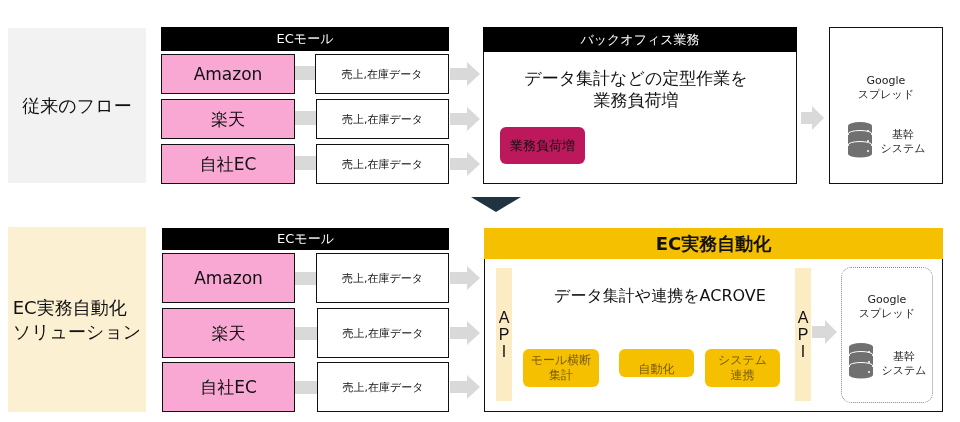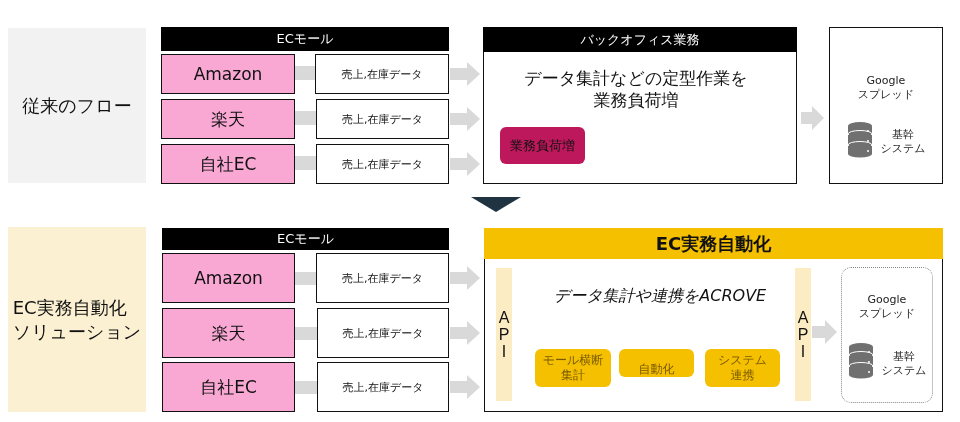--- a/index.html
+++ b/index.html
@@ -181,25 +181,25 @@
   <div style="position:absolute; left:-1px; top:-1px; right:-1px; height:31px; background:#f5c000; display:flex; align-items:center; justify-content:center; font-size:18px; font-weight:bold; color:#111;">
     <span>EC実務自動化</span>
   </div>
 
   <div class="api-bar" style="position:absolute; left:11px; top:39px; width:16px; height:133px;">
     <span>A</span>
     <span>P</span>
     <span>I</span>
   </div>
 
-  <div class="main-text" style="position:absolute; left:30px; width:290px; top:56px; font-size:16px; line-height:21px;font-style:italic;">
+  <div class="main-text" style="position:absolute; left:30px; width:290px; top:56px; font-size:16px; line-height:21px;">
     <div>データ集計や連携をACROVE</div>
   </div>
 
-  <div class="chip gold" style="position:absolute; left:38px; top:120px; width:76px; height:38px;margin-left:12px;">
+  <div class="chip gold" style="position:absolute; left:38px; top:120px; width:76px; height:38px;">
     <div>
       <div>モール横断</div>
       <div>集計</div>
     </div>
   </div>
   <div class="chip gold" style="position:absolute; left:134px; top:120px; width:75px; height:28px; font-size:12px;align-items:flex-end;">
     <span>自動化</span>
   </div>
   <div class="chip gold" style="position:absolute; left:220px; top:120px; width:75px; height:38px;">
     <div>

